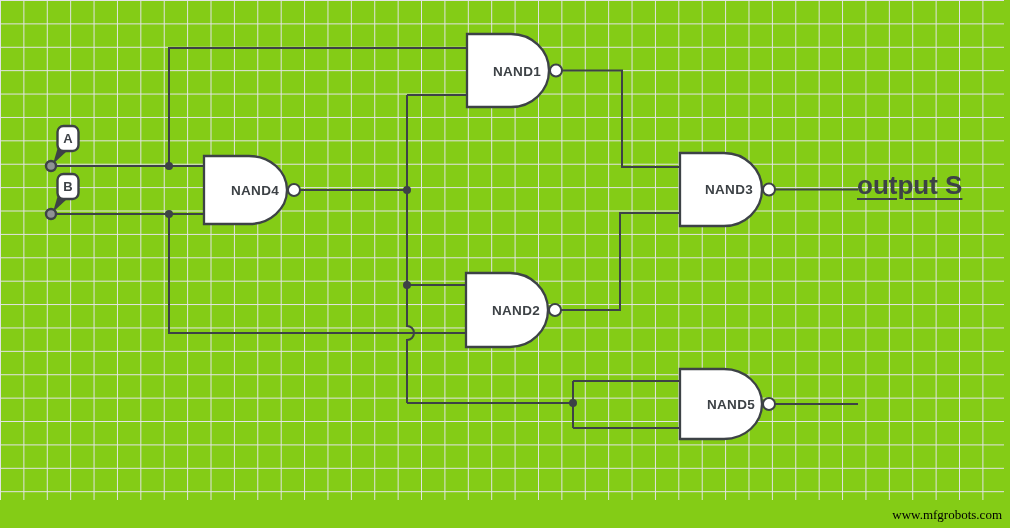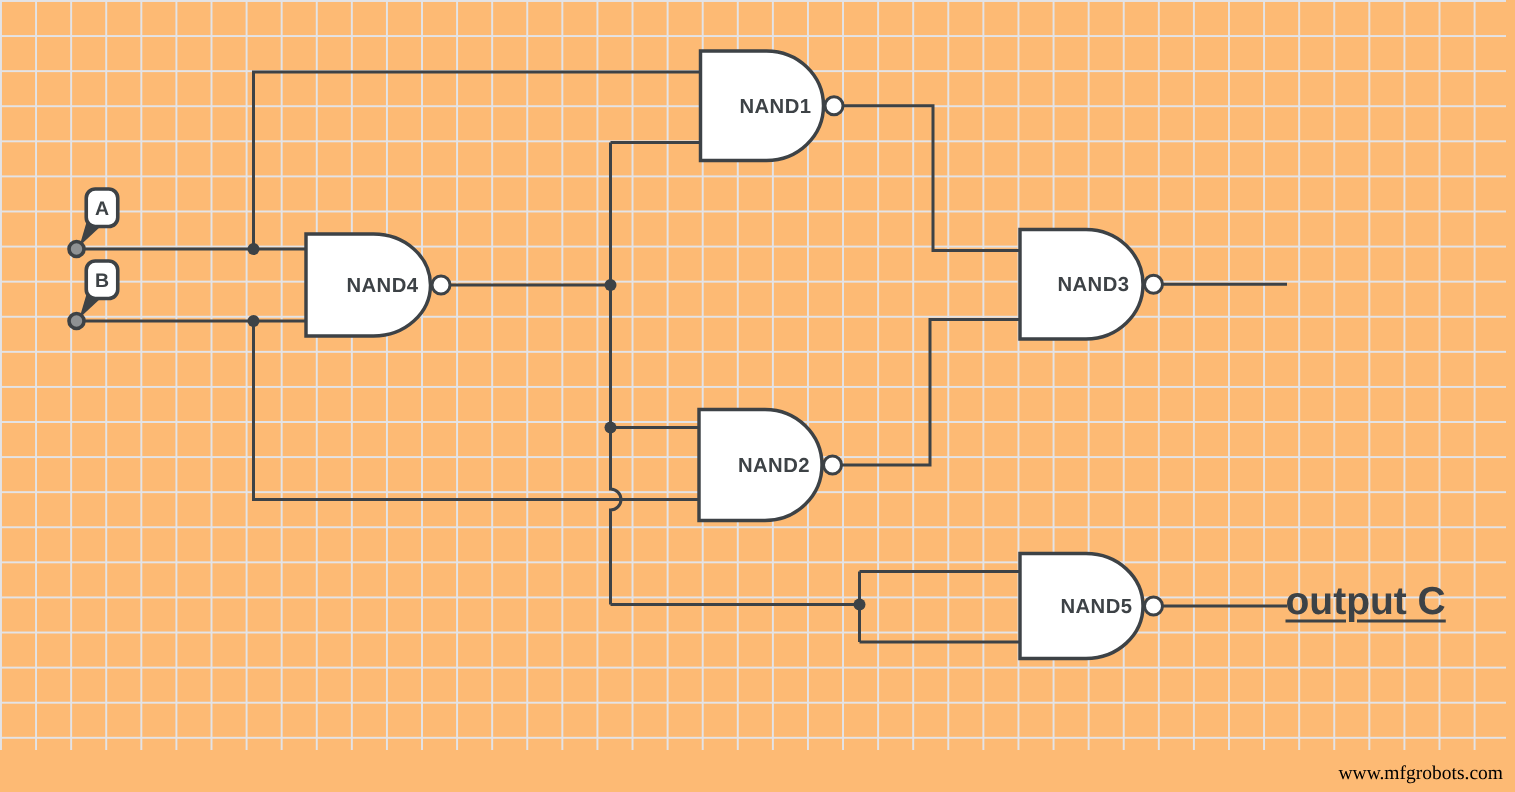--- a/index.html
+++ b/index.html
@@ -1,17 +1,17 @@
 <!DOCTYPE html>
 <html><head>
 <meta charset="utf-8">
 <style>
   html,body{margin:0;padding:0;background:#fff;}
   .stage{
-    position:relative;width:1010px;height:528px;background:#fdba74;
+    position:relative;width:1010px;height:528px;background:#84cc16;
     overflow:hidden;font-family:"Liberation Sans",sans-serif;
   }
   .grid{
     position:absolute;left:0;top:0;width:1004px;height:500px;
     background-image:
       linear-gradient(to right,#e3e3e6 1px,transparent 1px),
       linear-gradient(to bottom,#e3e3e6 1px,transparent 1px);
     background-size:23.4px 23.4px;
   }
   svg.schematic{position:absolute;left:0;top:0;}
@@ -104,17 +104,17 @@
     </g>
 
     <g>
       <polygon class="pin-tail" points="58,195 67,199 53,212"></polygon>
       <rect class="pin-box" x="57.5" y="174" width="21" height="25" rx="6"></rect>
       <text class="pin-letter" x="68" y="191">B</text>
       <circle class="terminal" cx="51" cy="214" r="5"></circle>
     </g>
   </svg>
 
-  <div class="out-label" style="left:857px;top:385px">output C</div>
+  <div class="out-label" style="left:857px;top:170px">output S</div>
 
   <div class="watermark">www.mfgrobots.com</div>
 
 </div>
 
 </body></html>

